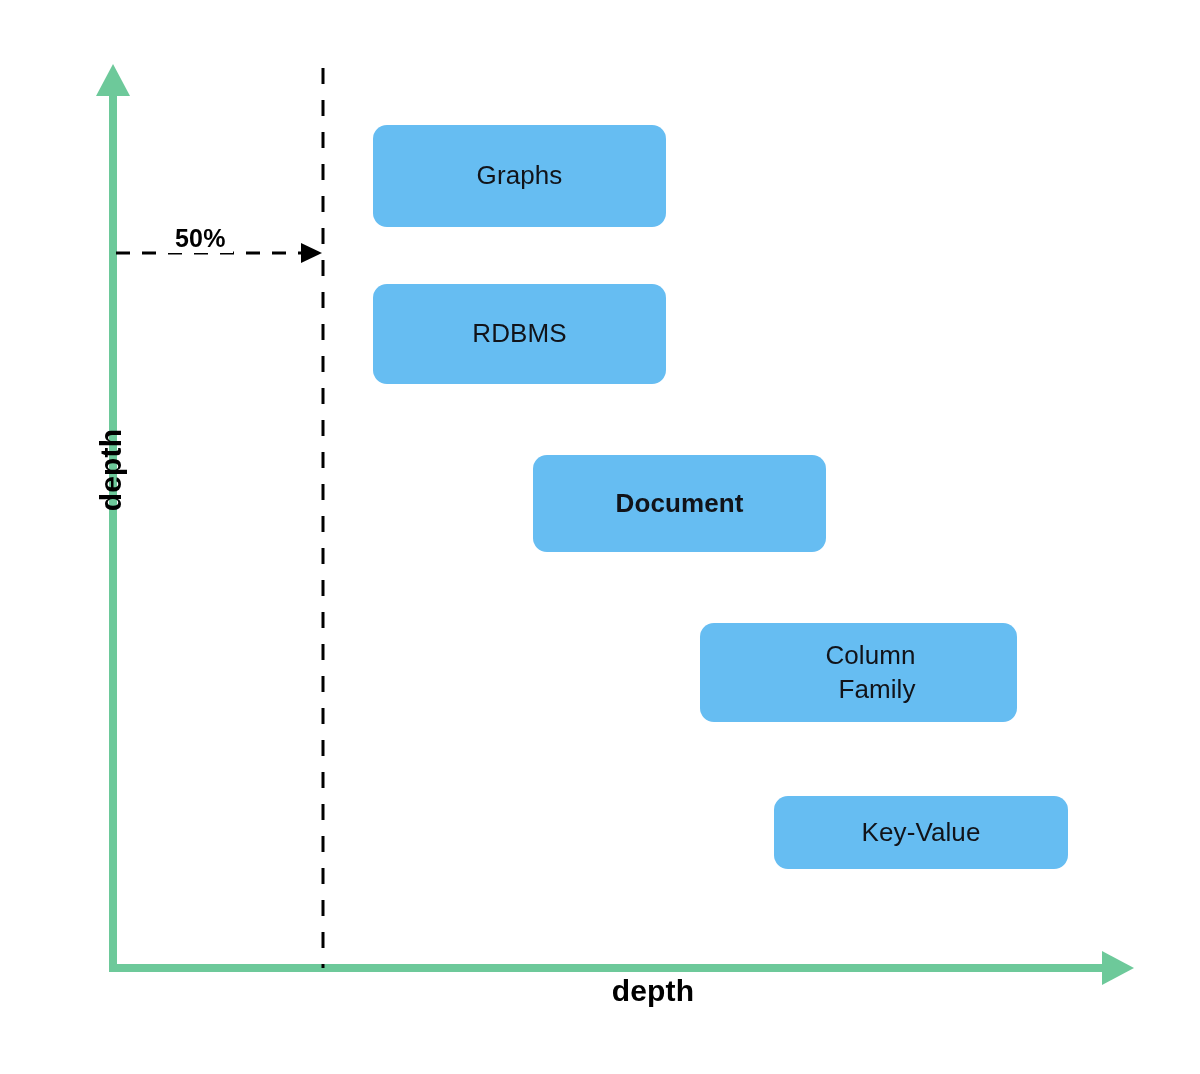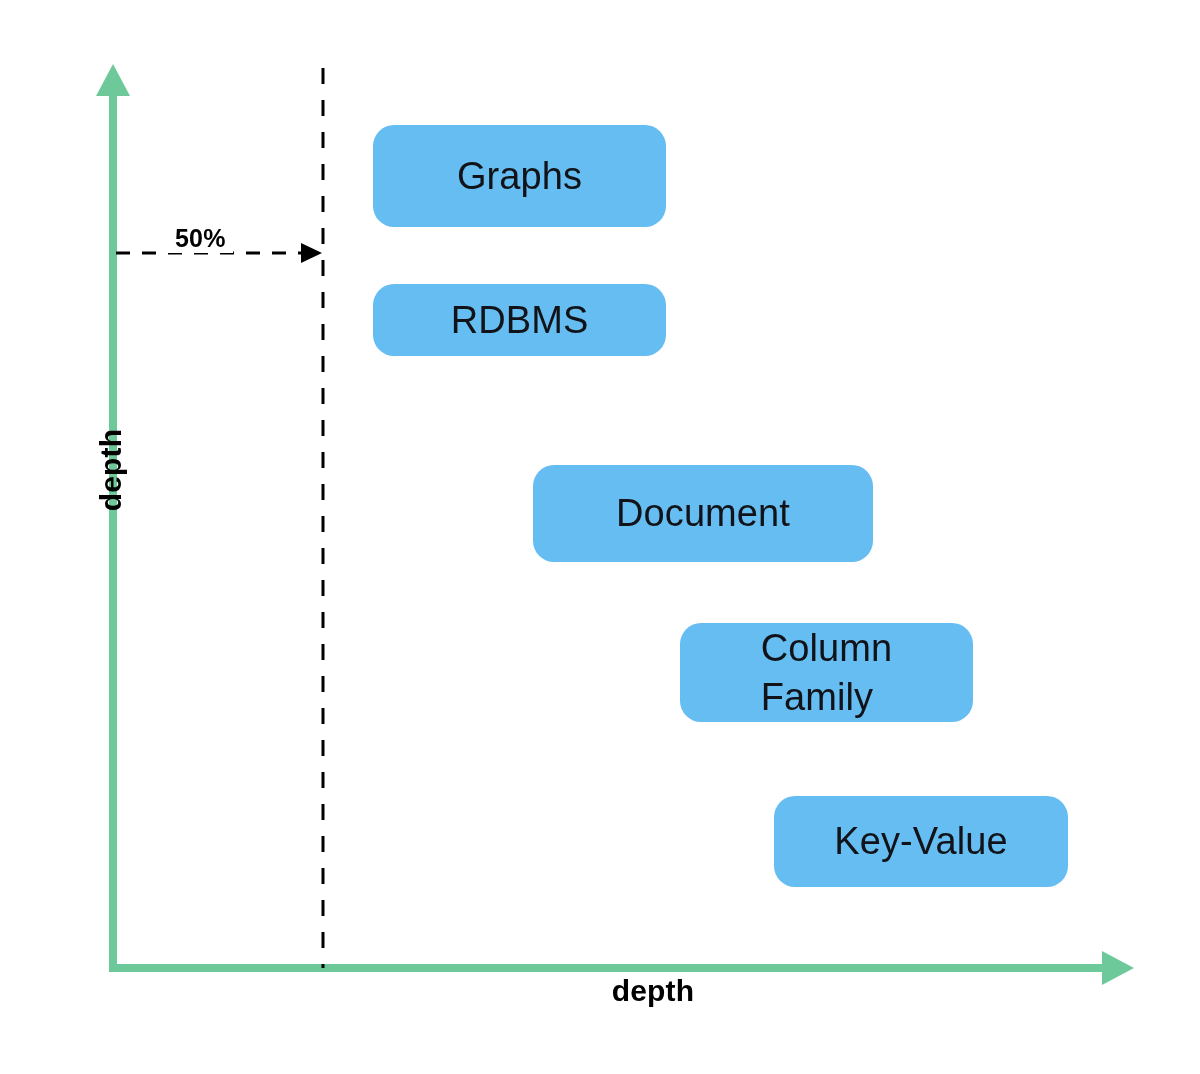--- a/index.html
+++ b/index.html
@@ -20,28 +20,28 @@
   #axes-svg {
     position: absolute;
     left: 0;
     top: 0;
     width: 1200px;
     height: 1074px;
   }
   .node-box {
     position: absolute;
     background: #66BDF2;
-    border-radius: 21px;
+    border-radius: 14px;
     display: flex;
     align-items: center;
     justify-content: center;
-    text-align: left;
+    text-align: right;
     color: #111319;
     font-family: "Liberation Sans", sans-serif;
-    font-size: 38px;
+    font-size: 26px;
     font-weight: 400;
     line-height: 1.28;
     white-space: pre-line;
     letter-spacing: 0.1px;
   }
   .axis-label {
     position: absolute;
     color: #000000;
     font-family: "Liberation Sans", sans-serif;
     font-weight: bold;
@@ -103,22 +103,22 @@
   </svg>
 
   <div class="axis-label" id="label-depth">depth</div>
 
   <div class="axis-label" id="label-size">depth</div>
 
   <div id="label-threshold">50%</div>
 
   <div class="node-box" style="left:373px; top:125px; width:293px; height:102px;">Graphs</div>
 
-  <div class="node-box" style="left:373px; top:284px; width:293px; height:72px;">RDBMS</div>
+  <div class="node-box" style="left:373px; top:284px; width:293px; height:100px;">RDBMS</div>
 
-  <div class="node-box" style="left:533px; top:465px; width:340px; height:97px;">Document</div>
+  <div class="node-box" style="left:533px; top:455px; width:293px; height:97px;font-weight:bold;">Document</div>
 
-  <div class="node-box" style="left:680px; top:623px; width:293px; height:99px;">Column
+  <div class="node-box" style="left:700px; top:623px; width:293px; height:99px;padding-left:24px;">Column
 Family</div>
 
-  <div class="node-box" style="left:774px; top:796px; width:294px; height:91px;">Key-Value</div>
+  <div class="node-box" style="left:774px; top:796px; width:294px; height:73px;">Key-Value</div>
 
 </div>
 
 </body></html>

